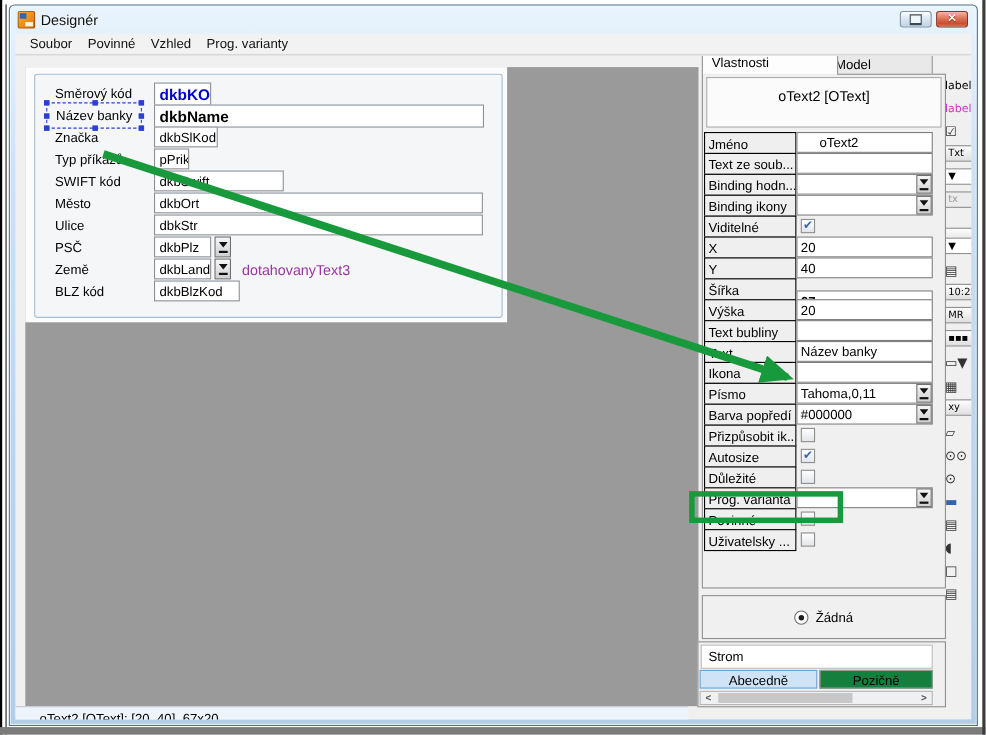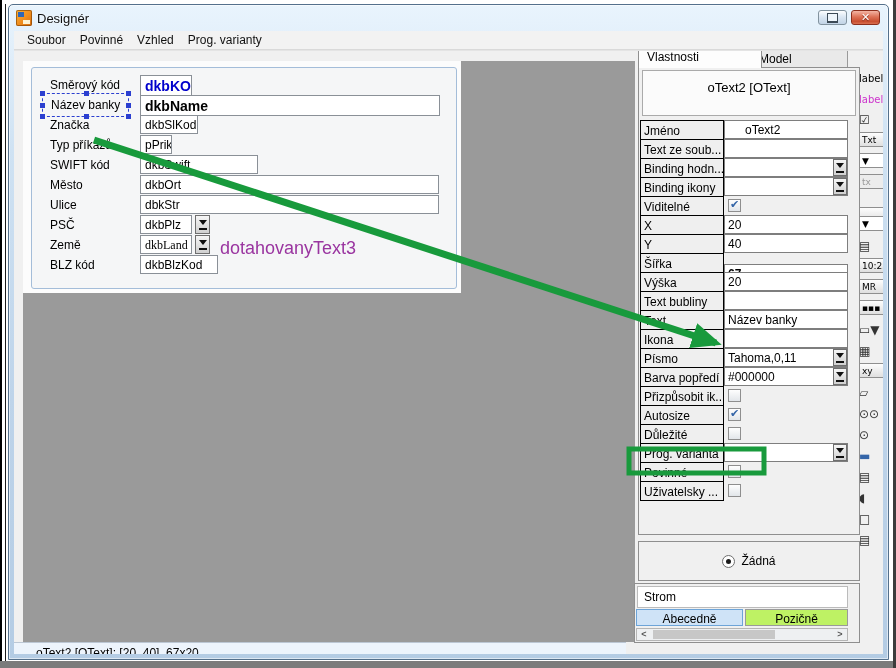--- a/index.html
+++ b/index.html
@@ -45,21 +45,21 @@
   .f-label{position:absolute;left:18px;font-size:12px;color:#000;white-space:nowrap;}
   .f-sel{left:10px;padding:4px 8px;border:1px dashed #2b3fd0;}
   .handle{position:absolute;width:5px;height:5px;background:#2b3fd0;}
   .h-tl{left:-3px;top:-3px;} .h-tm{left:calc(50% - 2px);top:-3px;} .h-tr{right:-3px;top:-3px;}
   .h-ml{left:-3px;top:calc(50% - 2px);} .h-mr{right:-3px;top:calc(50% - 2px);}
   .h-bl{left:-3px;bottom:-3px;} .h-bm{left:calc(50% - 2px);bottom:-3px;} .h-br{right:-3px;bottom:-3px;}
   .f-input{position:absolute;height:19px;background:#fff;border:1px solid #8a9097;box-sizing:border-box;
            font-size:12px;padding:2px 4px;white-space:nowrap;overflow:hidden;}
   .f-blue{color:#0000cc;font-weight:bold;font-size:14px;height:21px;}
   .f-bold{font-weight:bold;font-size:14px;height:21px;}
-  .f-extra{position:absolute;color:#9a35a0;font-size:18px;white-space:nowrap;}
+  .f-extra{position:absolute;color:#9a35a0;font-size:13px;white-space:nowrap;}
 
   .dropbtn{position:absolute;width:15px;height:19px;box-sizing:border-box;border:1px solid #6f6f6f;
            background:linear-gradient(180deg,#f6f6f6,#d0d0d0);display:flex;flex-direction:column;
            align-items:center;justify-content:center;}
   .dropbtn .arr{width:0;height:0;border:4px solid transparent;border-top:5px solid #101010;margin-bottom:0;}
   .dropbtn .bar{width:8px;height:2px;background:#101010;margin-top:-1px;}
 
   
   .tab{position:absolute;box-sizing:border-box;font-size:12px;padding:3px 8px;}
   .tab-active{left:624px;top:-5px;width:124px;height:22px;background:#fdfdfd;border:1px solid #8f8f8f;border-bottom:none;z-index:3;}
@@ -83,21 +83,21 @@
              border:1px solid #8f8f8f;box-sizing:border-box;display:flex;align-items:center;justify-content:center;gap:6px;}
   .radio{width:13px;height:13px;border-radius:50%;border:1px solid #6f6f6f;background:#fff;position:relative;box-sizing:border-box;}
   .radio.checked:after{content:"";position:absolute;left:3px;top:3px;width:5px;height:5px;border-radius:50%;background:#1c1c1c;}
 
   .strom-panel{position:absolute;left:620px;top:532px;width:226px;height:60px;border:1px solid #8f8f8f;
                background:#f0f0f0;box-sizing:border-box;}
   .strom-title{position:absolute;left:2px;top:2px;width:211px;height:22px;background:#fff;border:1px solid #bbb;
                box-sizing:border-box;font-size:12px;padding:3px 0 0 6px;}
   .tree-btn{position:absolute;top:25px;height:17px;box-sizing:border-box;font-size:12px;text-align:center;padding-top:2px;}
   .tree-btn-active{left:1px;width:107px;background:#cfe3f7;border:1px solid #6da4d8;}
-  .tree-btn-idle{left:110px;width:103px;background:#bef264;border:1px solid #9a9a9a;}
+  .tree-btn-idle{left:110px;width:103px;background:#15803d;border:1px solid #9a9a9a;}
   .hscroll{position:absolute;left:1px;top:44px;width:212px;height:13px;background:#eef0f2;border:1px solid #b5b5b5;
            box-sizing:border-box;display:flex;align-items:center;}
   .sc-arrow{width:14px;text-align:center;font-size:9px;font-weight:bold;color:#555;line-height:11px;}
   .sc-thumb{position:absolute;left:16px;width:122px;height:9px;background:#c7c7c7;top:1px;}
 
   
   .toolbox{position:absolute;left:843px;top:18px;width:29px;height:500px;overflow:hidden;}
   .tb{position:absolute;left:2px;width:30px;height:18px;font-size:9px;display:flex;align-items:center;
       font-family:"DejaVu Sans",sans-serif;white-space:nowrap;overflow:hidden;}
   .tb-text{font-size:10px;}
@@ -160,21 +160,21 @@
         <div class="f-input" style="top: 107px; left: 108px; width: 299px;">dkbOrt</div>
         <div class="f-label" style="top: 130px;">Ulice</div>
         <div class="f-input" style="top: 127px; left: 108px; width: 299px;">dbkStr</div>
         <div class="f-label" style="top: 150px;">PSČ</div>
         <div class="f-input" style="top: 147px; left: 108px; width: 52px;">dkbPlz</div>
         <div class="dropbtn" style="top: 147px; left: 163px;">
           <div class="arr"></div>
           <div class="bar"></div>
         </div>
         <div class="f-label" style="top: 170px;">Země</div>
-        <div class="f-input" style="top: 167px; left: 108px; width: 52px; font-family: Liberation Serif, serif;">dkbLand</div>
+        <div class="f-input" style="top: 167px; left: 108px; width: 52px;">dkbLand</div>
         <div class="dropbtn" style="top: 167px; left: 163px;">
           <div class="arr"></div>
           <div class="bar"></div>
         </div>
         <div class="f-extra" style="top: 170px; left: 188px;">dotahovanyText3</div>
         <div class="f-label" style="top: 190px;">BLZ kód</div>
         <div class="f-input" style="top: 187px; left: 108px; width: 78px;">dkbBlzKod</div>
       </div>
 
     <div class="tab tab-active" style="top:-5px;">Vlastnosti</div>

